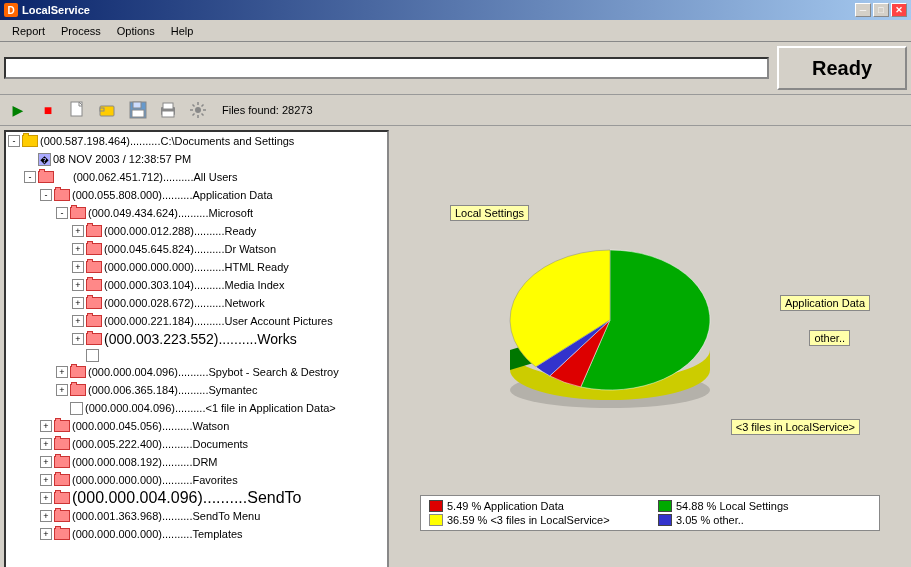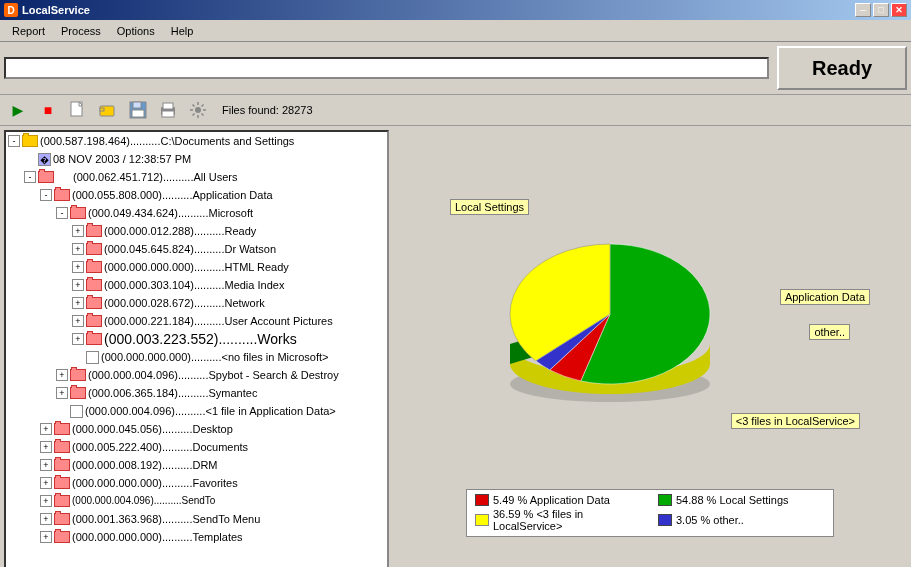--- a/index.html
+++ b/index.html
@@ -171,21 +171,21 @@
     }
     
     .legend {
       border: 1px solid #888;
       background: white;
       padding: 4px 8px;
       display: grid;
       grid-template-columns: 1fr 1fr;
       gap: 2px 16px;
       font-size: 11px;
-      width: 368px;
+      width: 460px;
     }
     .legend-item {
       display: flex;
       align-items: center;
       gap: 4px;
     }
     .legend-color {
       width: 14px; height: 12px;
       border: 1px solid #444;
       flex-shrink: 0;
@@ -357,21 +357,20 @@
             <span class="expand-icon">+</span>
             <span style="display: inline-block; width: 16px; height: 12px; background: rgb(255, 136, 136); border: 1px solid rgb(204, 51, 51); margin-right: 2px; flex-shrink: 0; position: relative;">
               <span style="position: absolute; top: -3px; left: 0px; width: 6px; height: 3px; background: rgb(255, 136, 136); border-top: 1px solid rgb(204, 51, 51); border-right: 1px solid rgb(204, 51, 51); border-left: 1px solid rgb(204, 51, 51); border-image: initial; border-bottom: none;"></span>
             </span>
             <span style="font-size: 14px;">(000.003.223.552)..........Works</span>
           </div>
           <div class="tree-item">
             <span class="indent" style="display: inline-block; width: 64px;"></span>
             <span style="display: inline-block; width: 14px;"></span>
             <span style="display: inline-block; width: 13px; height: 13px; background: white; border: 1px solid rgb(136, 136, 136); margin-right: 2px; flex-shrink: 0;"></span>
-            <span style="font-size: 11px;">(000.000.000.000)..........&lt;no files in Microsoft&gt;</span>
           </div>
           <div class="tree-item">
             <span class="indent" style="display: inline-block; width: 48px;"></span>
             <span class="expand-icon">+</span>
             <span style="display: inline-block; width: 16px; height: 12px; background: rgb(255, 136, 136); border: 1px solid rgb(204, 51, 51); margin-right: 2px; flex-shrink: 0; position: relative;">
               <span style="position: absolute; top: -3px; left: 0px; width: 6px; height: 3px; background: rgb(255, 136, 136); border-top: 1px solid rgb(204, 51, 51); border-right: 1px solid rgb(204, 51, 51); border-left: 1px solid rgb(204, 51, 51); border-image: initial; border-bottom: none;"></span>
             </span>
             <span style="font-size: 11px;">(000.000.004.096)..........Spybot - Search &amp; Destroy</span>
           </div>
           <div class="tree-item">
@@ -387,21 +386,21 @@
             <span style="display: inline-block; width: 14px;"></span>
             <span style="display: inline-block; width: 13px; height: 13px; background: white; border: 1px solid rgb(136, 136, 136); margin-right: 2px; flex-shrink: 0;"></span>
             <span style="font-size: 11px;">(000.000.004.096)..........&lt;1 file in Application Data&gt;</span>
           </div>
           <div class="tree-item">
             <span class="indent" style="display: inline-block; width: 32px;"></span>
             <span class="expand-icon">+</span>
             <span style="display: inline-block; width: 16px; height: 12px; background: rgb(255, 136, 136); border: 1px solid rgb(204, 51, 51); margin-right: 2px; flex-shrink: 0; position: relative;">
               <span style="position: absolute; top: -3px; left: 0px; width: 6px; height: 3px; background: rgb(255, 136, 136); border-top: 1px solid rgb(204, 51, 51); border-right: 1px solid rgb(204, 51, 51); border-left: 1px solid rgb(204, 51, 51); border-image: initial; border-bottom: none;"></span>
             </span>
-            <span style="font-size: 11px;">(000.000.045.056)..........Desktop</span>
+            <span style="font-size: 11px;">(000.000.045.056)..........Watson</span>
           </div>
           <div class="tree-item">
             <span class="indent" style="display: inline-block; width: 32px;"></span>
             <span class="expand-icon">+</span>
             <span style="display: inline-block; width: 16px; height: 12px; background: rgb(255, 136, 136); border: 1px solid rgb(204, 51, 51); margin-right: 2px; flex-shrink: 0; position: relative;">
               <span style="position: absolute; top: -3px; left: 0px; width: 6px; height: 3px; background: rgb(255, 136, 136); border-top: 1px solid rgb(204, 51, 51); border-right: 1px solid rgb(204, 51, 51); border-left: 1px solid rgb(204, 51, 51); border-image: initial; border-bottom: none;"></span>
             </span>
             <span style="font-size: 11px;">(000.005.222.400)..........Documents</span>
           </div>
           <div class="tree-item">
@@ -419,21 +418,21 @@
               <span style="position: absolute; top: -3px; left: 0px; width: 6px; height: 3px; background: rgb(255, 136, 136); border-top: 1px solid rgb(204, 51, 51); border-right: 1px solid rgb(204, 51, 51); border-left: 1px solid rgb(204, 51, 51); border-image: initial; border-bottom: none;"></span>
             </span>
             <span style="font-size: 11px;">(000.000.000.000)..........Favorites</span>
           </div>
           <div class="tree-item">
             <span class="indent" style="display: inline-block; width: 32px;"></span>
             <span class="expand-icon">+</span>
             <span style="display: inline-block; width: 16px; height: 12px; background: rgb(255, 136, 136); border: 1px solid rgb(204, 51, 51); margin-right: 2px; flex-shrink: 0; position: relative;">
               <span style="position: absolute; top: -3px; left: 0px; width: 6px; height: 3px; background: rgb(255, 136, 136); border-top: 1px solid rgb(204, 51, 51); border-right: 1px solid rgb(204, 51, 51); border-left: 1px solid rgb(204, 51, 51); border-image: initial; border-bottom: none;"></span>
             </span>
-            <span style="font-size: 10px;">(000.000.004.096)..........SendTo</span>
+            <span style="font-size: 16px;">(000.000.004.096)..........SendTo</span>
           </div>
           <div class="tree-item">
             <span class="indent" style="display: inline-block; width: 32px;"></span>
             <span class="expand-icon">+</span>
             <span style="display: inline-block; width: 16px; height: 12px; background: rgb(255, 136, 136); border: 1px solid rgb(204, 51, 51); margin-right: 2px; flex-shrink: 0; position: relative;">
               <span style="position: absolute; top: -3px; left: 0px; width: 6px; height: 3px; background: rgb(255, 136, 136); border-top: 1px solid rgb(204, 51, 51); border-right: 1px solid rgb(204, 51, 51); border-left: 1px solid rgb(204, 51, 51); border-image: initial; border-bottom: none;"></span>
             </span>
             <span style="font-size: 11px;">(000.001.363.968)..........SendTo Menu</span>
           </div>
           <div class="tree-item">

